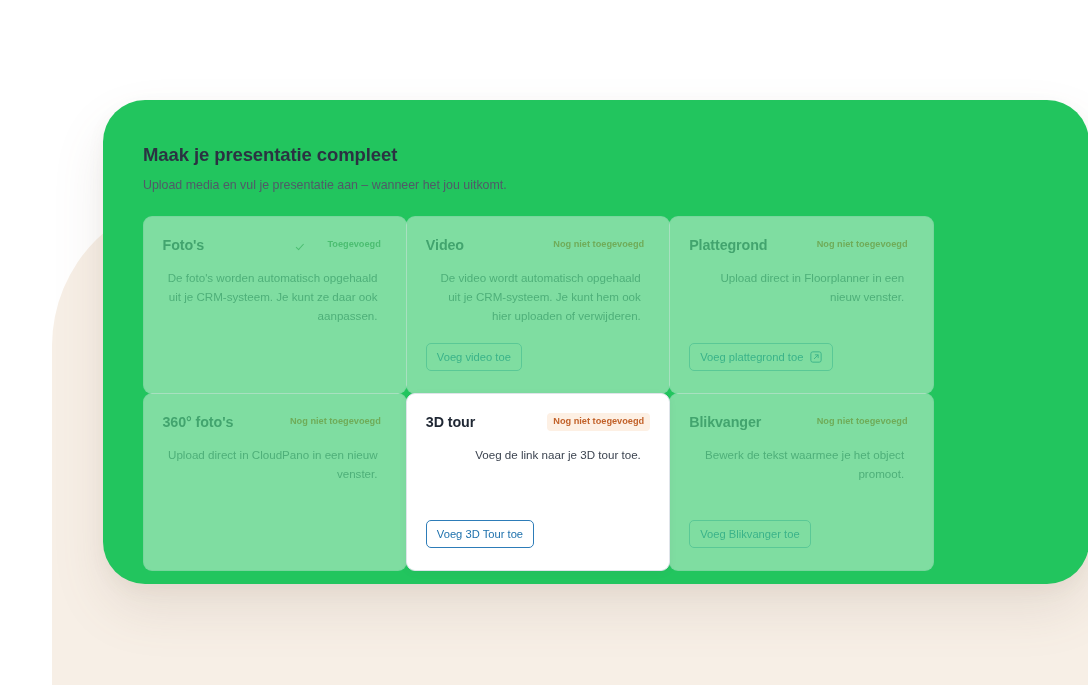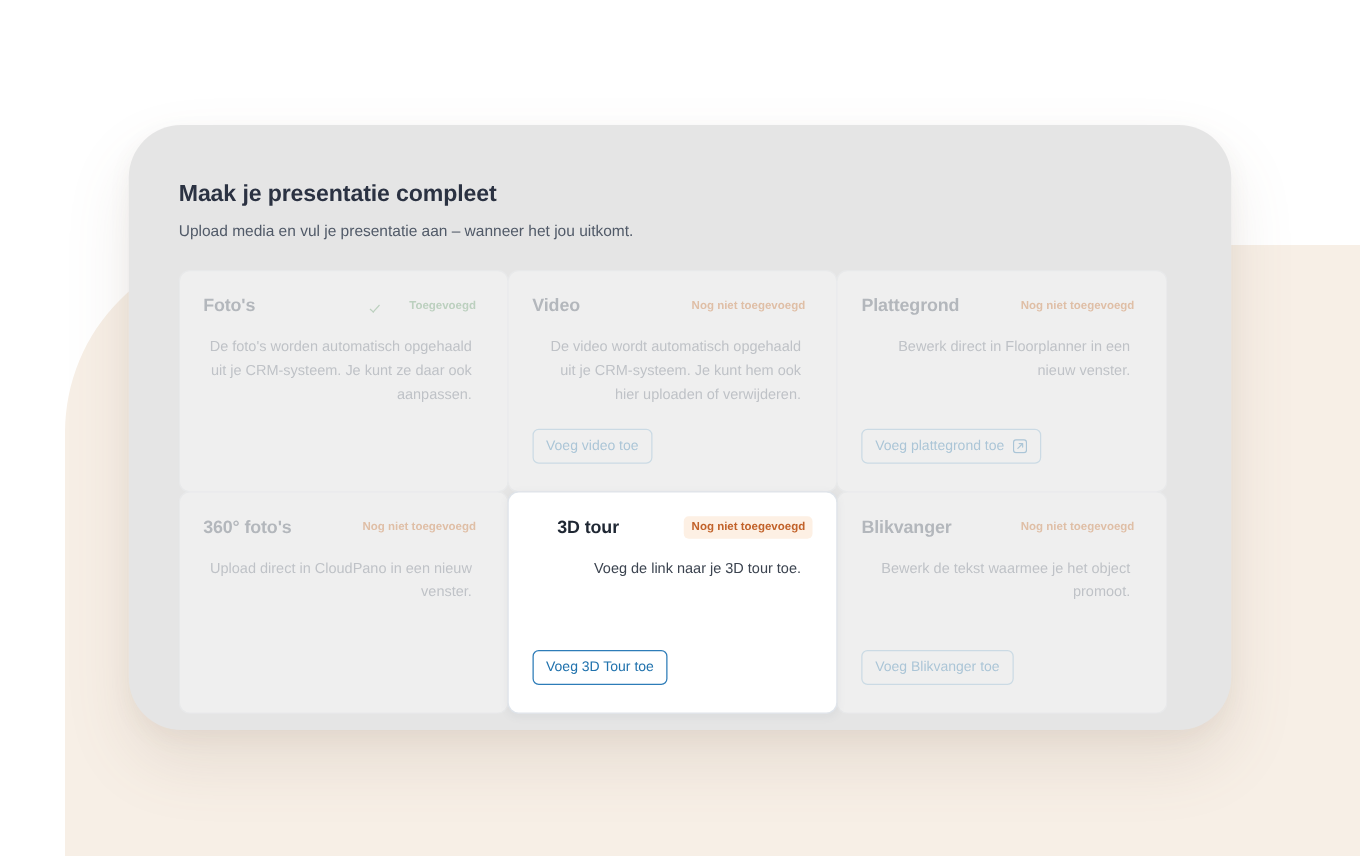--- a/index.html
+++ b/index.html
@@ -41,23 +41,23 @@
     width: 100%;
     height: 100%;
     background: linear-gradient(180deg, rgba(247,239,230,0) 0%, rgba(247,239,230,0) 100%);
   }
 
   
   .panel {
     position: absolute;
     left: 103px;
     top: 100px;
-    width: 882px;
+    width: 986px;
     height: 484px;
-    background: #e5e5e5;
+    background: #22c55e;
     border-radius: 42px;
     box-shadow: 0 26px 52px rgba(120, 100, 85, 0.13),
                 0 6px 18px rgba(120, 100, 85, 0.06);
   }
 
   .panel-inner {
     position: absolute;
     left: 40px;
     top: 44px;
     right: 40px;
@@ -115,21 +115,20 @@
 
   .card-title {
     font-size: 14.3px;
     font-weight: bold;
     color: #6f7884;
     letter-spacing: -0.1px;
     line-height: 1;
   }
   .is-active .card-title {
     color: #1f2733;
-    margin-left: 20px;
   }
 
   .badge {
     font-size: 9.2px;
     font-weight: bold;
     line-height: 1;
     white-space: nowrap;
     display: inline-flex;
     align-items: center;
     gap: 20px;
@@ -258,21 +257,21 @@
   </div>
 
   <div class="card">
     <div class="card-head">
       <span class="card-title">Plattegrond</span>
       <span class="badge badge-todo">
 
         <span class="badge-text">Nog niet toegevoegd</span>
       </span>
     </div>
-    <div class="card-desc">Bewerk direct in Floorplanner in een nieuw venster.</div>
+    <div class="card-desc">Upload direct in Floorplanner in een nieuw venster.</div>
     <div class="card-btn-wrap">
       <button class="card-btn">
         <span class="btn-label">Voeg plattegrond toe</span>
         <span class="ext-icon">
           <svg viewBox="0 0 14 14" width="12" height="12" fill="none">
             <rect x="1" y="1" width="12" height="12" rx="2.2" stroke="currentColor" stroke-width="1.1"></rect>
             <path d="M5 9 L9.3 4.7" stroke="currentColor" stroke-width="1.1" stroke-linecap="round"></path>
             <path d="M6.2 4.5 L9.5 4.5 L9.5 7.8" stroke="currentColor" stroke-width="1.1" stroke-linecap="round" stroke-linejoin="round"></path>
           </svg>
         </span>

